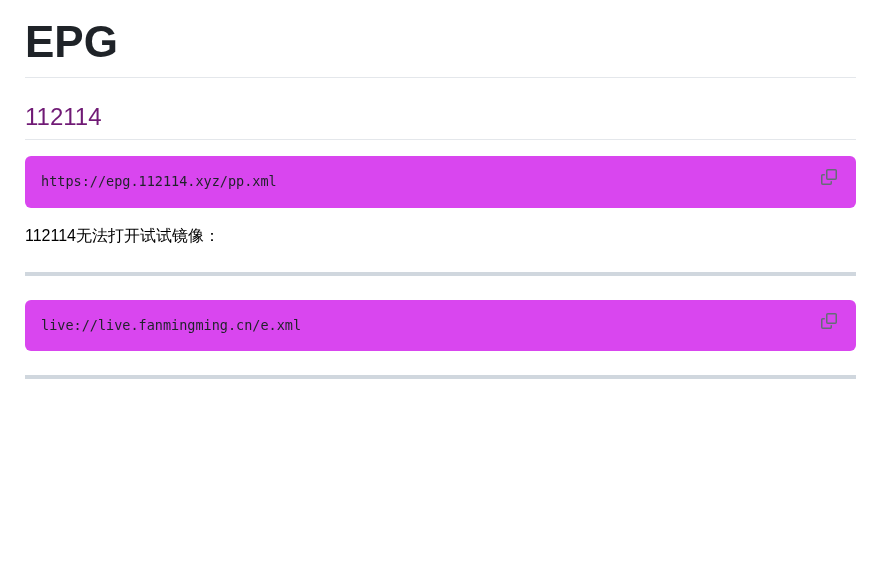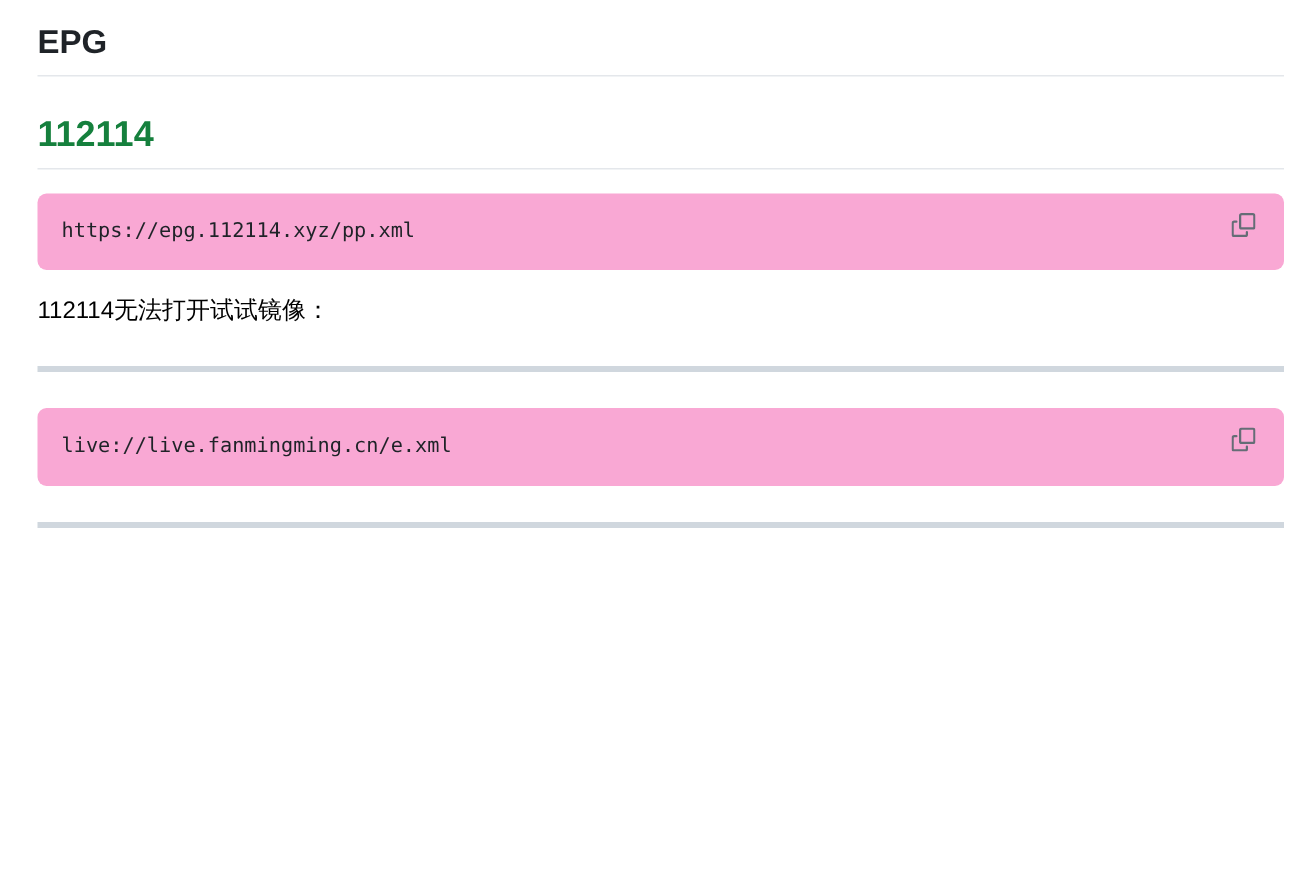--- a/index.html
+++ b/index.html
@@ -13,45 +13,45 @@
   .page {
     width: 870px;
     height: 583px;
     overflow: hidden;
     padding: 14px 14px 20px 25px;
     background: #ffffff;
   }
   h1.doc-h1 {
     margin: 0 0 16px 0;
     padding-bottom: 8px;
-    font-size: 22px;
+    font-size: 44px;
     font-weight: 700;
     line-height: 1.25;
     color: #1f2328;
     border-bottom: 1px solid #e4e7eb;
   }
   h2.doc-h2 {
     margin: 24px 0 16px 0;
     padding-bottom: 7px;
     font-size: 24px;
-    font-weight: 700;
+    font-weight: 400;
     line-height: 1.25;
-    color: #15803d;
+    color: #701a75;
     border-bottom: 1px solid #e4e7eb;
     cursor: pointer;
   }
   h2.doc-h2:first-child { margin-top: 0; }
   .codeblock {
     position: relative;
     margin: 0 0 16px 0;
   }
   .codeblock pre {
     margin: 0;
     padding: 16px;
-    background: #f9a8d4;
+    background: #d946ef;
     border-radius: 6px;
     overflow: auto;
   }
   .codeblock code {
     font-family: "DejaVu Sans Mono", "Liberation Mono", monospace;
     font-size: 13.5px;
     line-height: 1.45;
     color: #1f2328;
     white-space: pre;
   }

